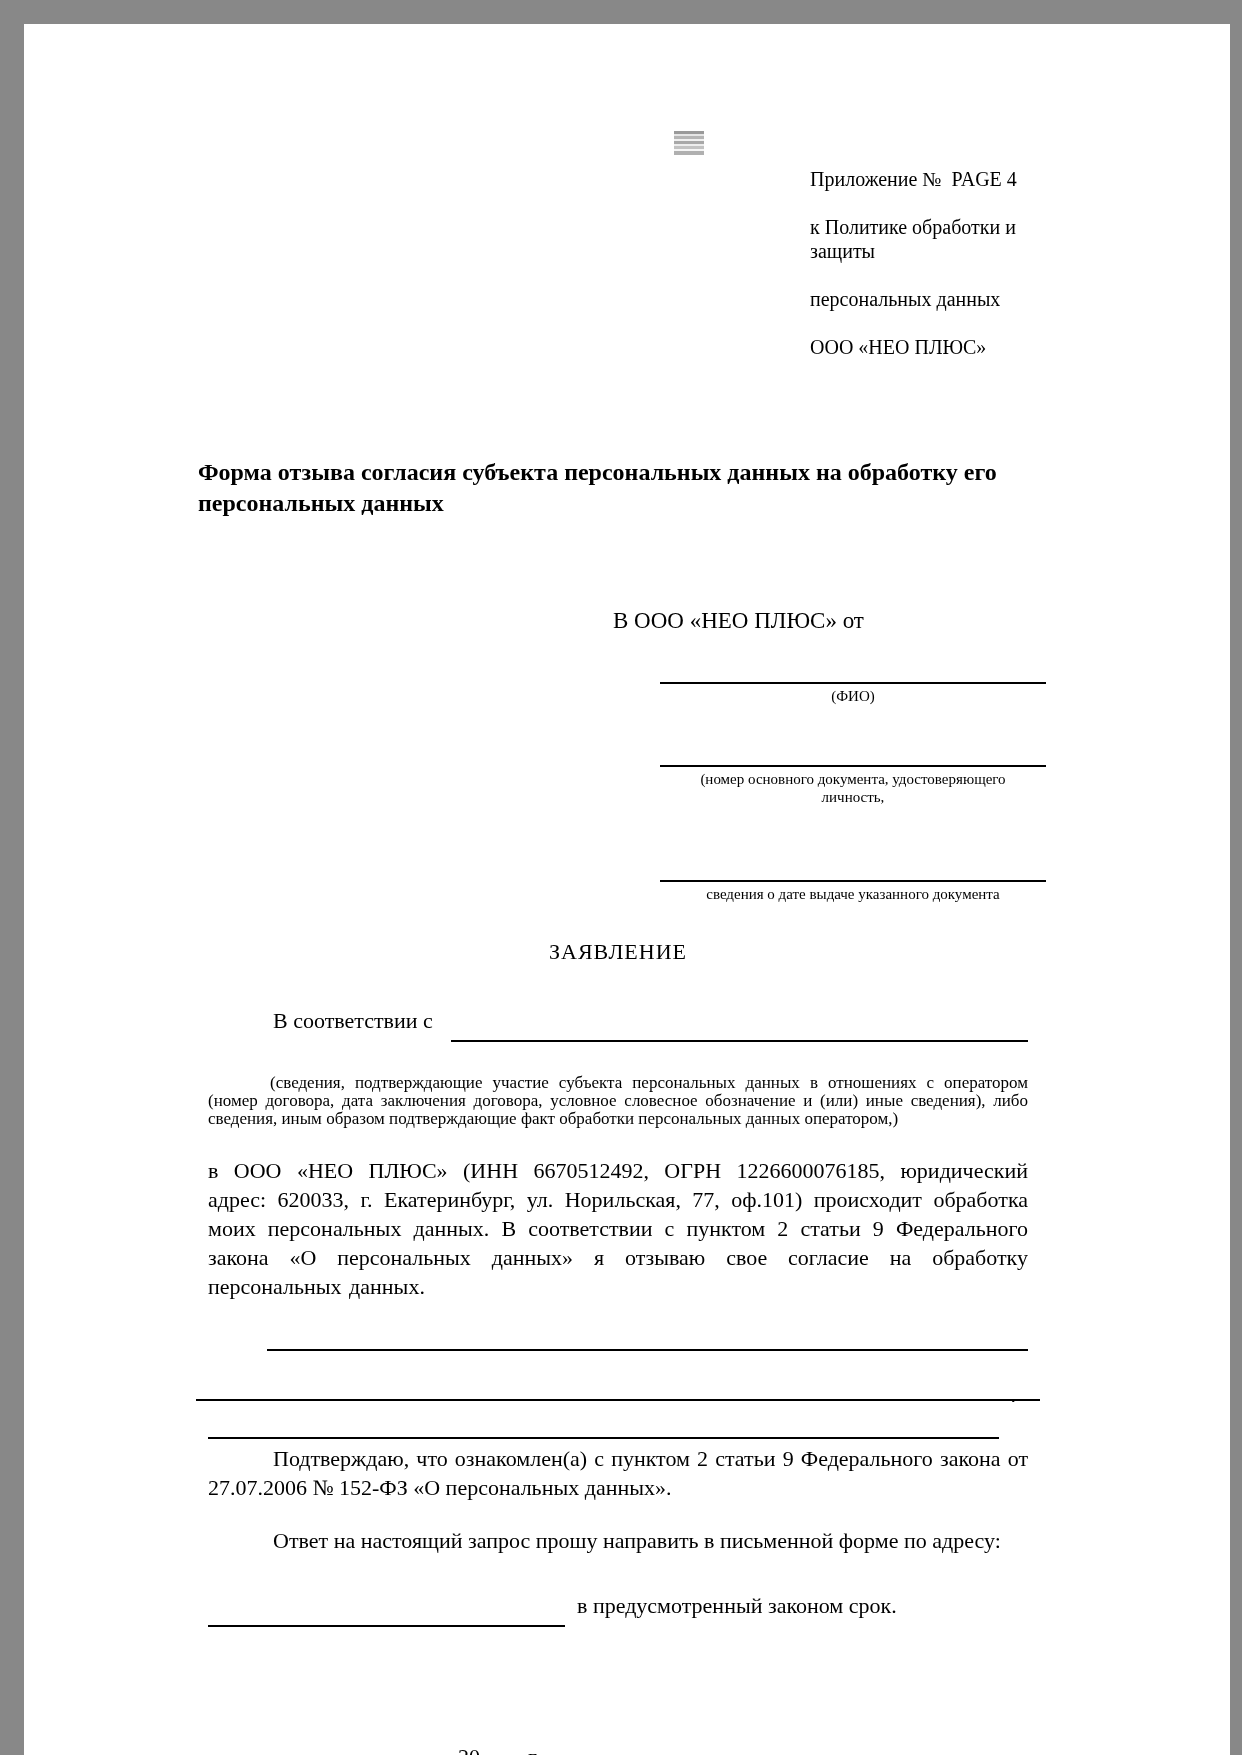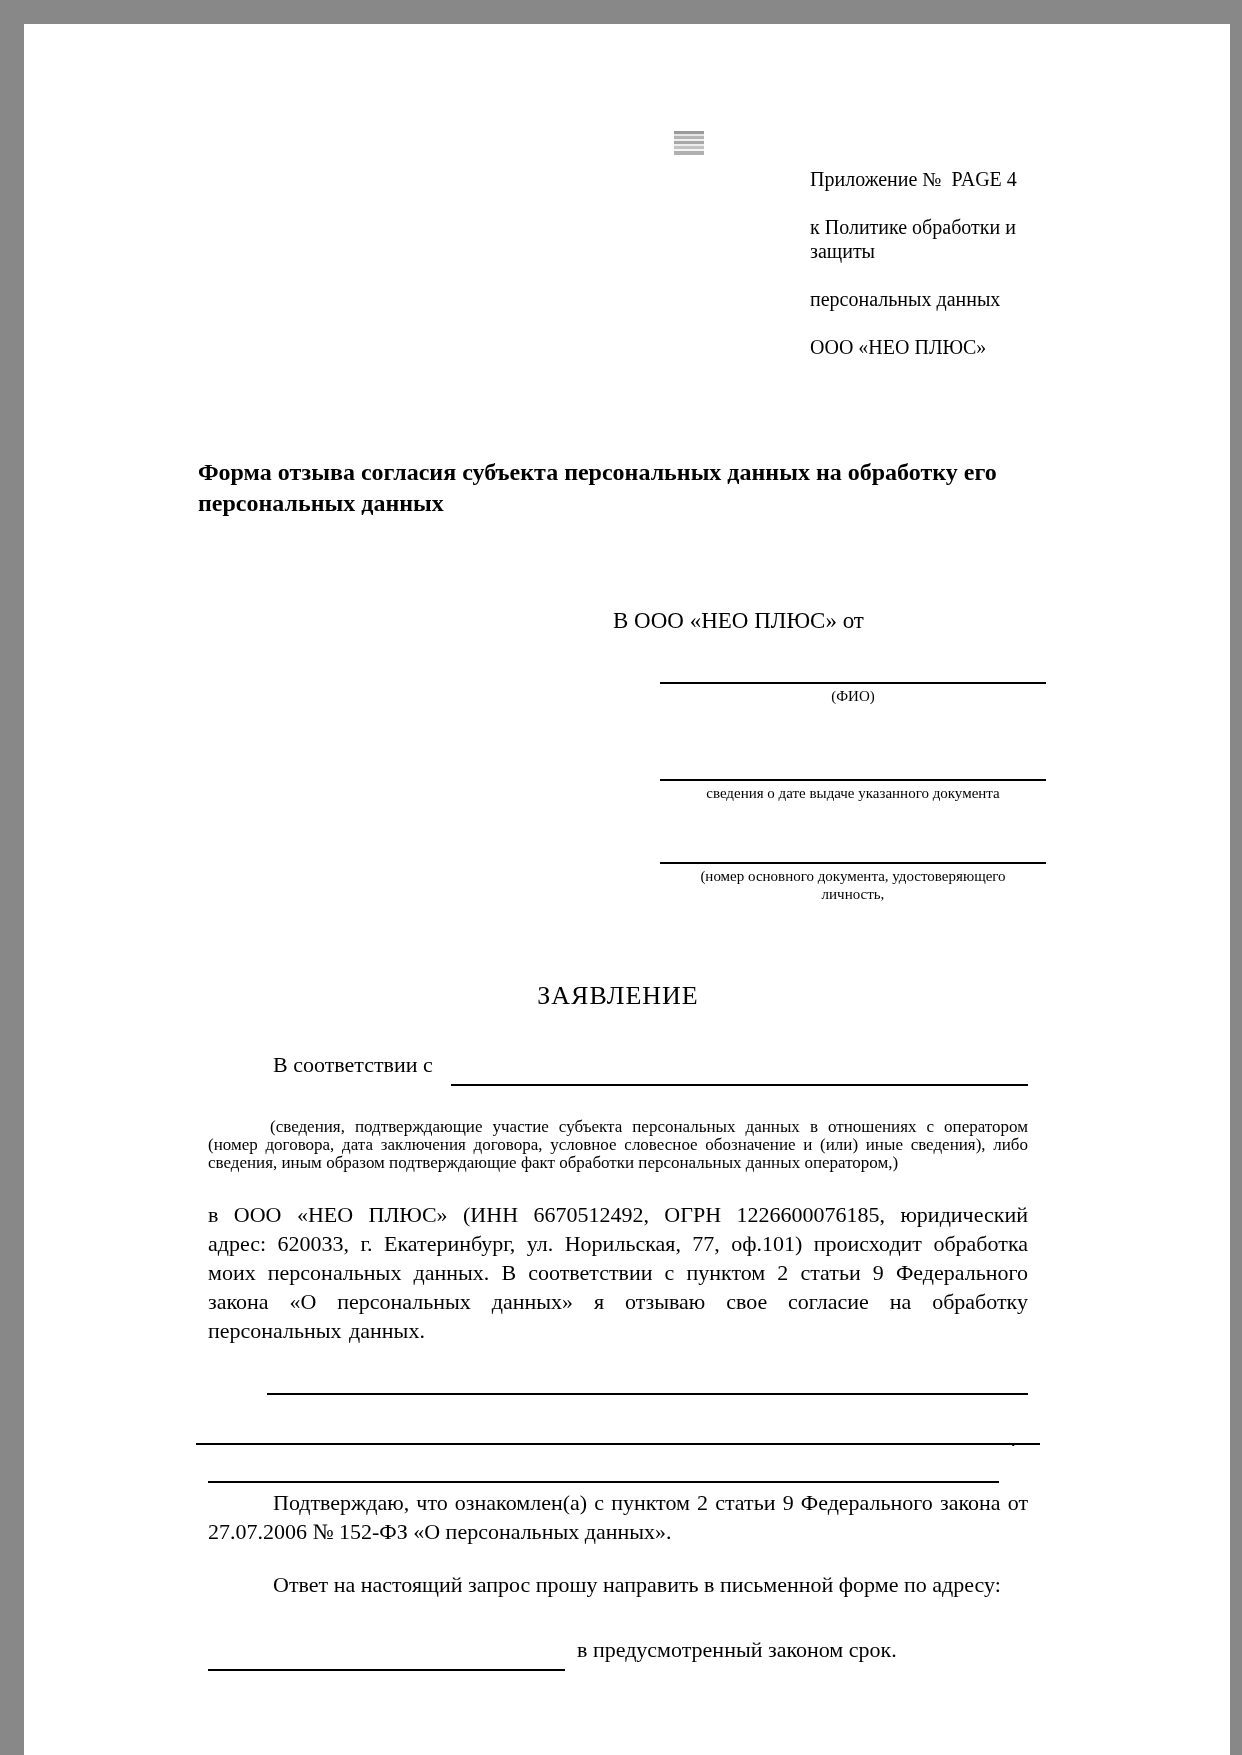--- a/index.html
+++ b/index.html
@@ -36,21 +36,21 @@
     text-align:left;
   }
   
   .to-line { margin-top:64px; margin-left:405px; font-size:23px; line-height:27px; }
   .field { margin-left:452px; width:410px; text-align:center; }
   .field .line { border-bottom:2px solid #000; }
   .f1 .line { height:14px; } .f2 .line { height:26px; }
   .f3 .line { height:40px; } .f4 .line { height:28px; }
   .field .cap { font-size:15px; line-height:18px; padding-top:3px; }
   
-  .heading { margin-top:44px; text-align:center; font-size:26px; letter-spacing:1px; line-height:26px; }
+  .heading { text-align:center; font-size:22px; letter-spacing:1px; line-height:26px; }
   .row-flex { display:flex; align-items:stretch; }
   .intro { margin-top:6px; padding-left:65px; font-size:22px; line-height:28px; }
   .fill { flex:1 1 auto; border-bottom:2px solid #000; margin-bottom:5px; margin-left:6px; }
   .footnote {
     margin-top:3px; font-size:17px; line-height:18px;
     text-align:justify; text-align-last:left; text-indent:62px;
   }
   .body-par {
     margin-top:4px; font-size:22px; line-height:29px;
     text-align:justify; text-align-last:left; word-spacing:2px;
@@ -94,27 +94,27 @@
     </div>
 
     <div class="title">Форма отзыва согласия субъекта персональных данных на обработку его персональных данных</div>
 
     <div class="to-line">В ООО «НЕО ПЛЮС» от</div>
 
     <div class="field f1">
       <div class="line"></div>
       <div class="cap">(ФИО)</div>
     </div>
+    <div class="field f2">
+      <div class="line"></div>
+      <div class="cap">(номер основного документа, удостоверяющего личность,</div>
+    </div>
     <div class="field f3">
       <div class="line"></div>
       <div class="cap">сведения о дате выдаче указанного документа</div>
-    </div>
-    <div class="field f2">
-      <div class="line"></div>
-      <div class="cap">(номер основного документа, удостоверяющего личность,</div>
     </div>
 
     <div class="heading">ЗАЯВЛЕНИЕ</div>
 
     <div class="row-flex intro">
       <span>В соответствии с</span>
       <span class="fill"></span>
     </div>
 
     <div class="footnote">(сведения, подтверждающие участие субъекта персональных данных в отношениях с оператором (номер договора, дата заключения договора, условное словесное обозначение и (или) иные сведения), либо сведения, иным образом подтверждающие факт обработки персональных данных оператором,)</div>

